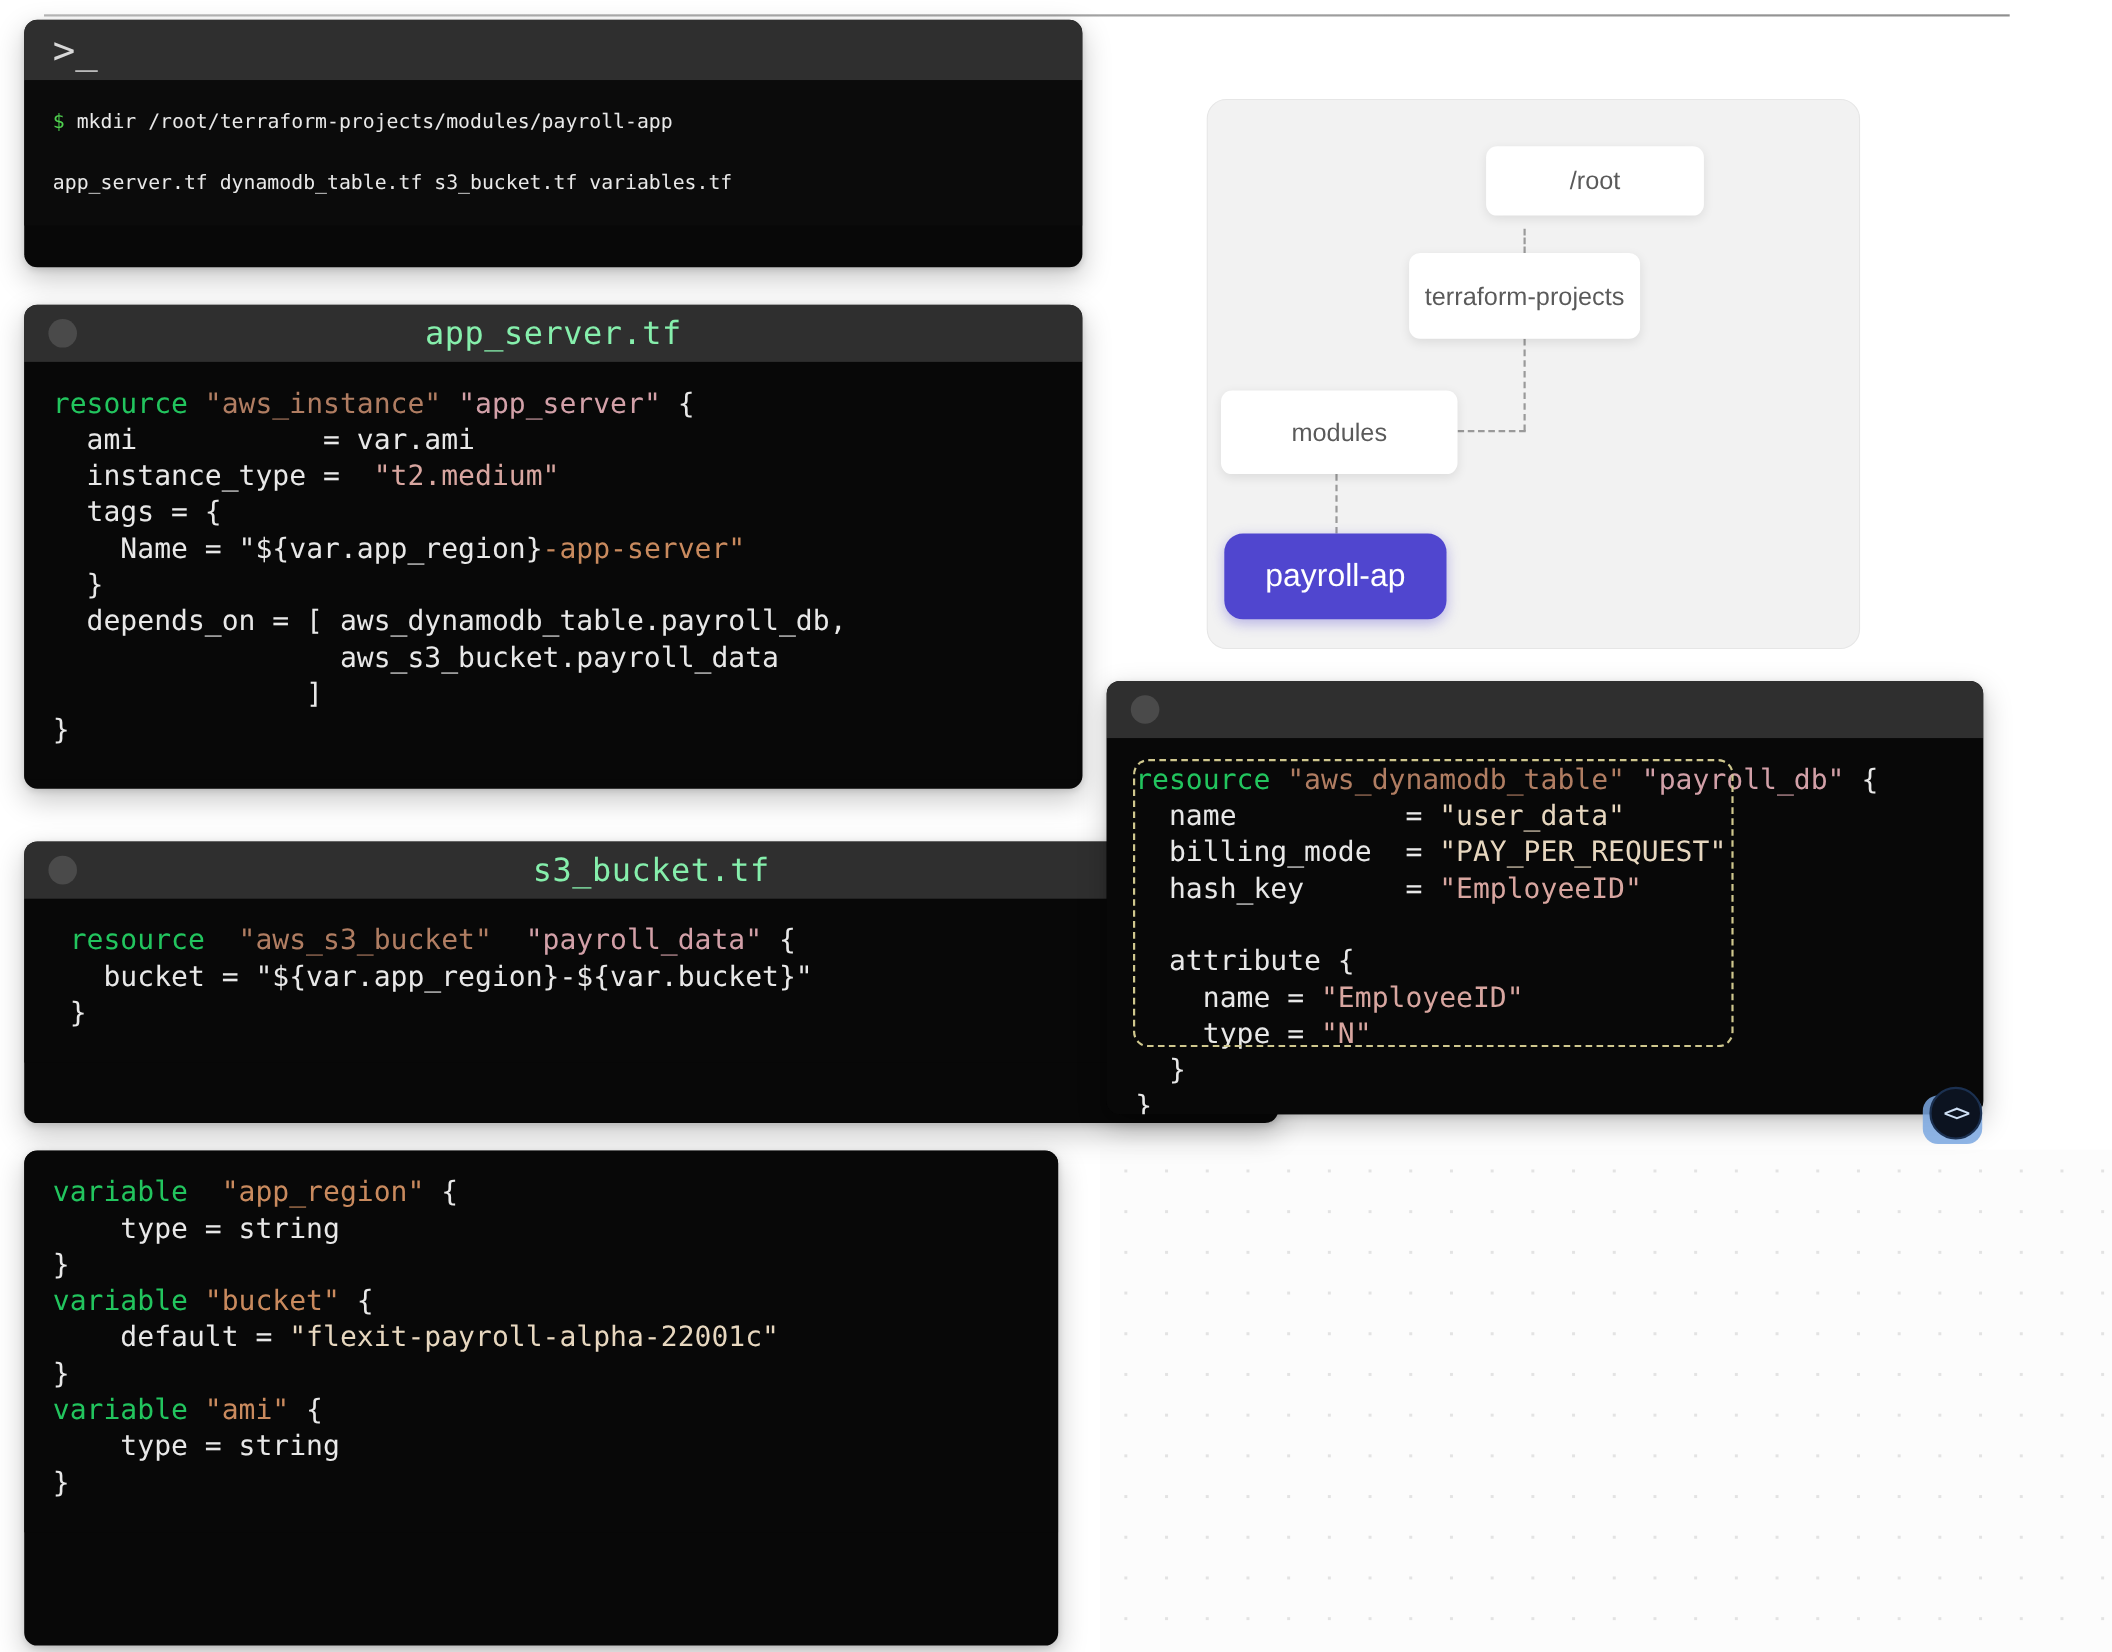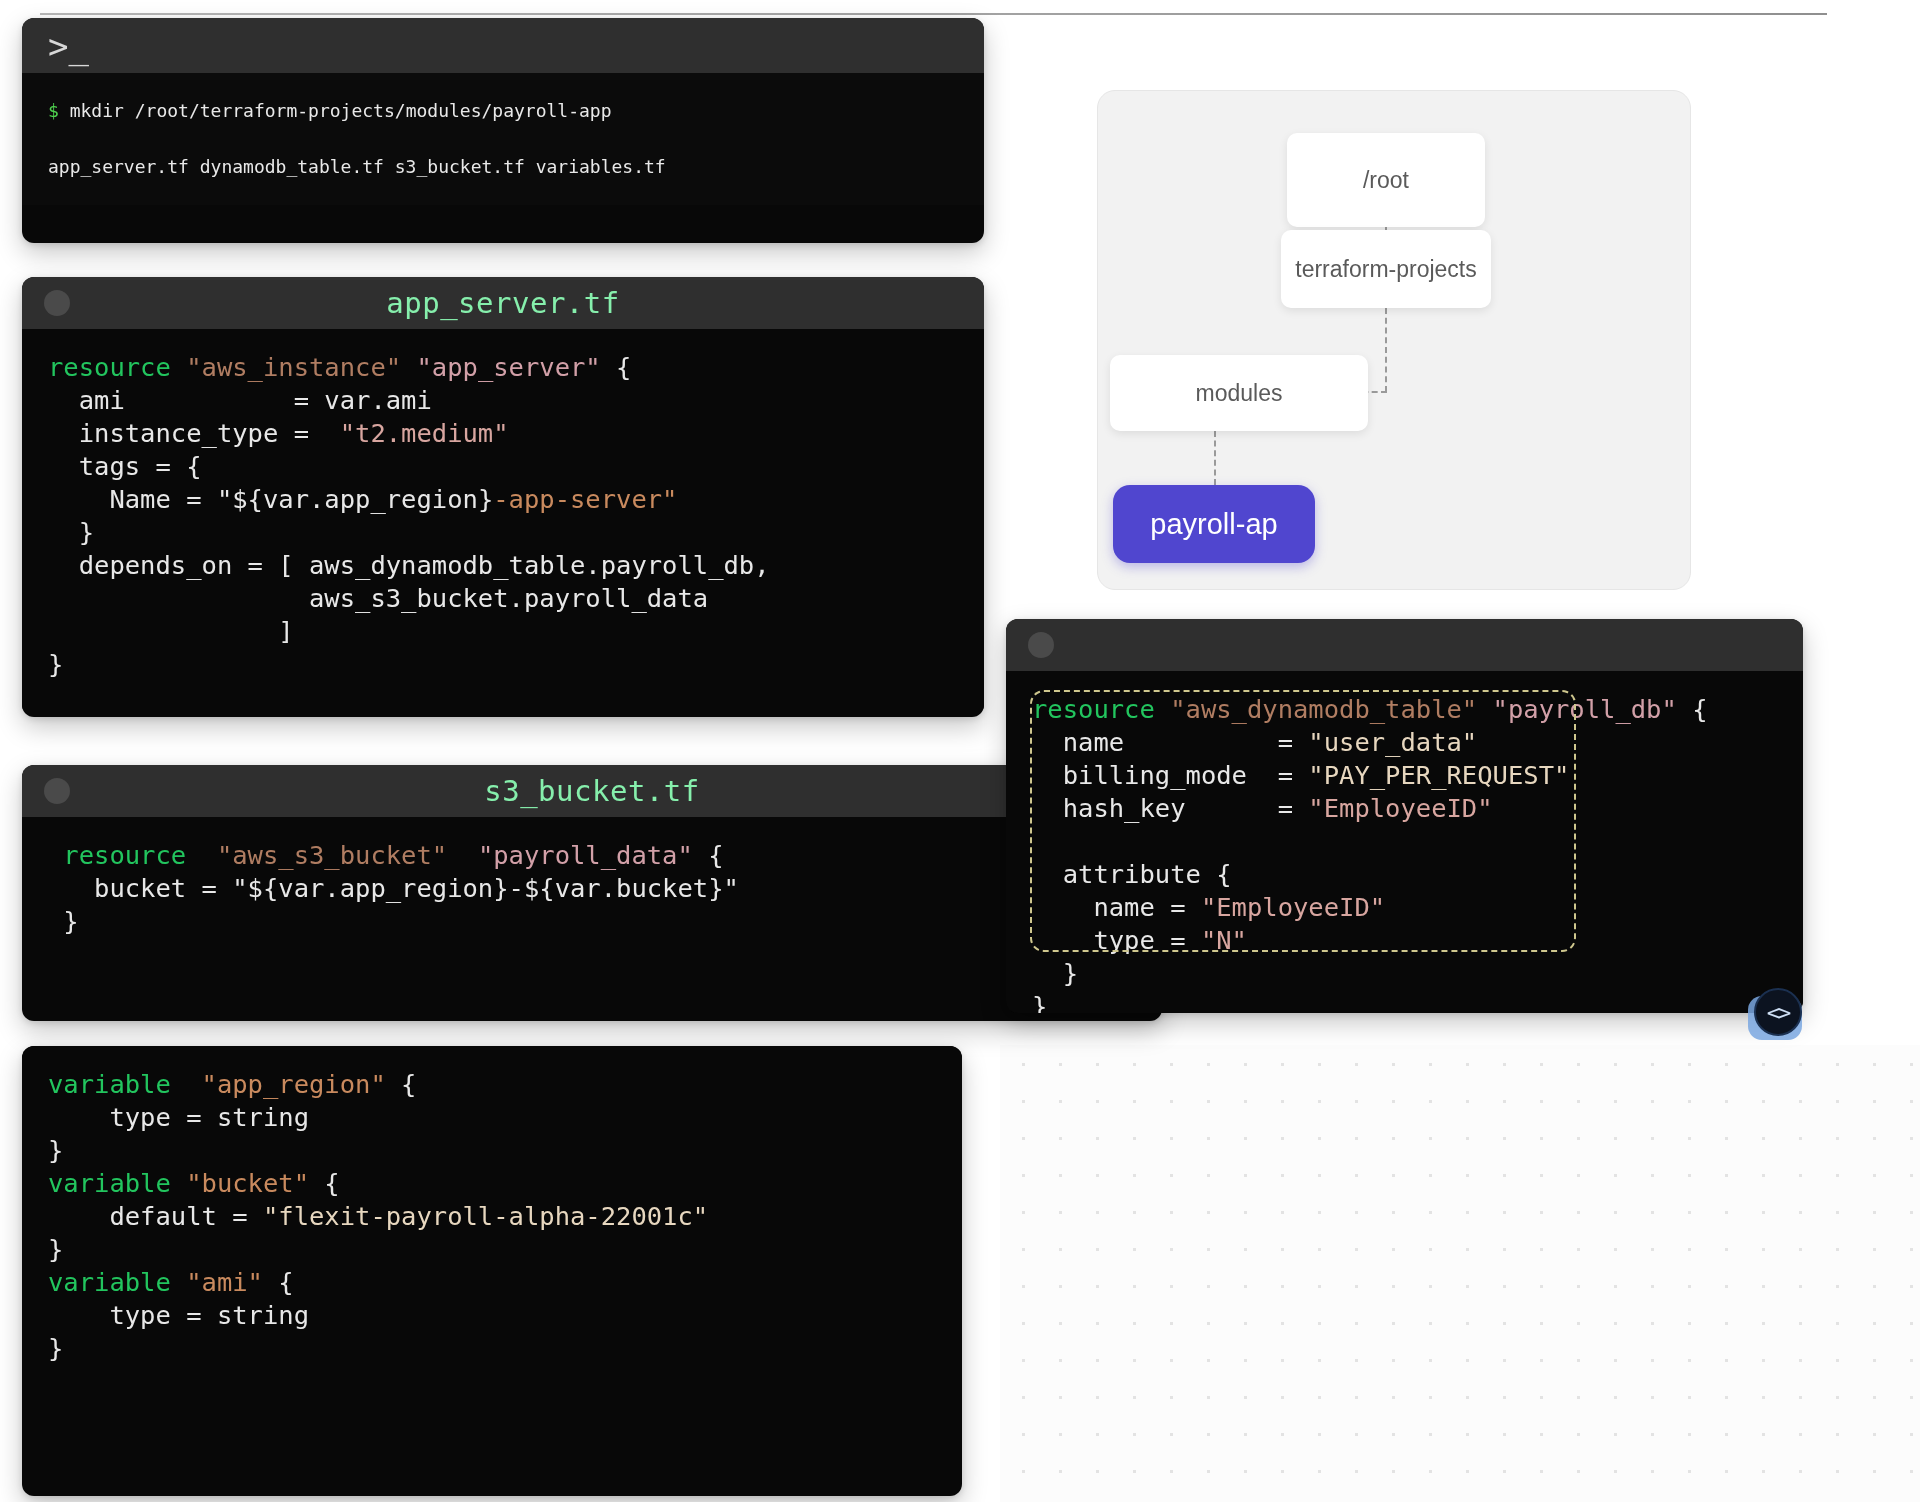--- a/index.html
+++ b/index.html
@@ -144,23 +144,23 @@
     background: #ffffff;
     border-radius: 10px;
     box-shadow: 0 3px 10px rgba(0,0,0,0.09);
     display: flex;
     align-items: center;
     justify-content: center;
     font-size: 23px;
     color: #5a5a5a;
     font-family: "Liberation Sans", sans-serif;
   }
-  #node-root      { left: 1287px; top: 133px; width: 198px; height: 94px; z-index: 4; }
+  #node-root      { left: 1351px; top: 133px; width: 198px; height: 63px; z-index: 4; }
   #node-tfp       { left: 1281px; top: 230px; width: 210px; height: 78px; z-index: 4; }
-  #node-modules   { left: 1110px; top: 355px; width: 258px; height: 76px; z-index: 4; }
+  #node-modules   { left: 1110px; top: 355px; width: 215px; height: 76px; z-index: 4; }
   #node-payroll   {
     left: 1113px; top: 485px; width: 202px; height: 78px;
     background: #5046cf; color: #ffffff; font-size: 29px;
     border-radius: 17px; z-index: 4;
     box-shadow: 0 4px 12px rgba(80,70,207,0.35);
   }
   .connector { position: absolute; z-index: 3; }
   #conn-1 { left: 1385px; top: 208px; width: 0; height: 22px;
             border-left: 2px dashed #9a9a9a; }
   #conn-2 { left: 1385px; top: 308px; width: 0; height: 84px;

